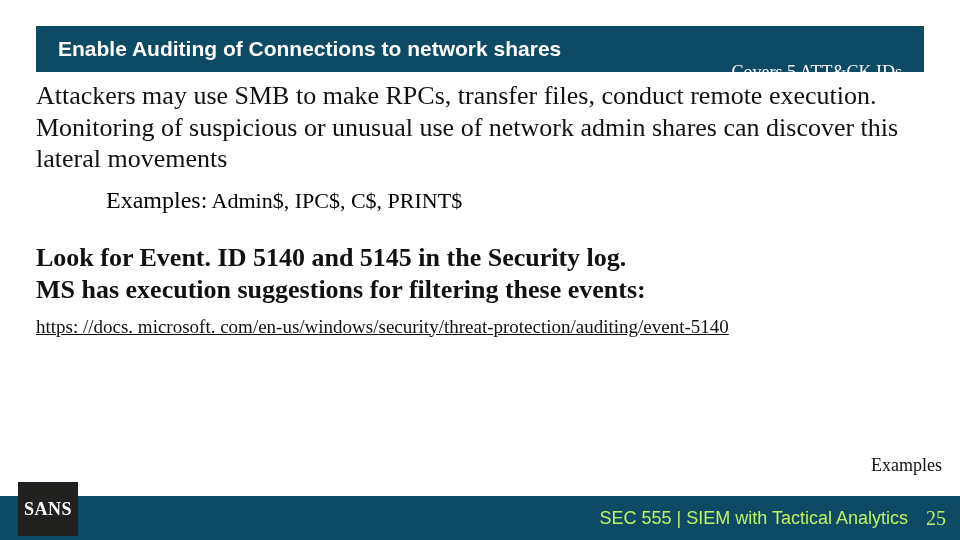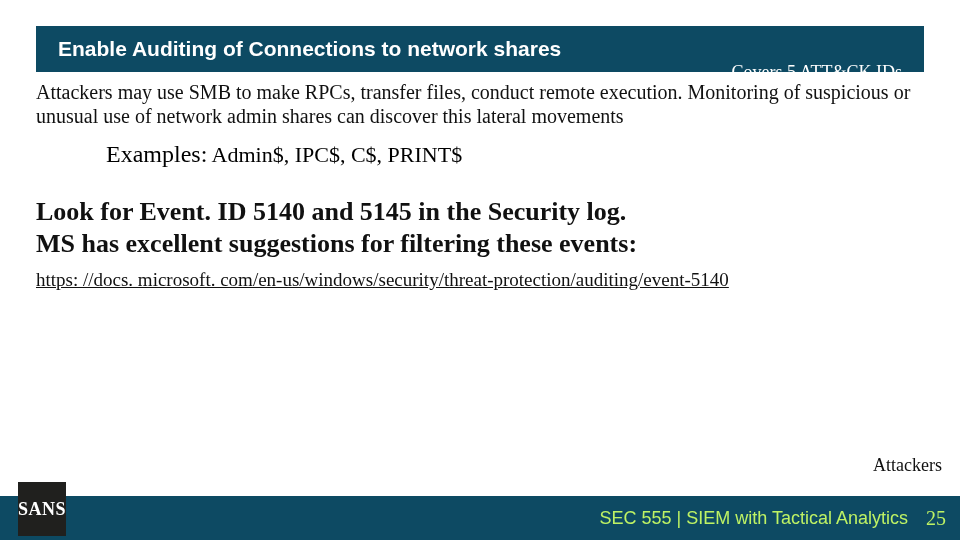--- a/index.html
+++ b/index.html
@@ -26,21 +26,21 @@
     font-family: Georgia, serif;
     font-size: 18px;
     margin-top: 47px;
   }
 
   .body-area {
     position: absolute;
     top: 80px; left: 36px; right: 36px;
   }
   .para1 {
-    font-size: 20px;
+    font-size: 26px;
     line-height: 1.22;
     color: #111;
     margin-bottom: 12px;
   }
   .examples-line {
     font-size: 22px;
     margin-left: 70px;
     margin-bottom: 28px;
     color: #000000;
   }
@@ -77,21 +77,21 @@
     padding-right: 14px;
     color: #bef264;
     font-family: Arial, Helvetica, sans-serif;
   }
   .footer-text { font-size: 18px; margin-right: 18px; }
   .page-num { font-size: 20px; font-family: Liberation Serif, serif; }
 
   .sans-logo {
     position: absolute;
     left: 18px; bottom: 4px;
-    width: 48px; height: 54px;
+    width: 60px; height: 54px;
     background: #20201e;
     color: #fff;
     display: flex;
     align-items: center;
     justify-content: center;
     font-family: 'Times New Roman', Georgia, serif;
     font-weight: 700;
     font-size: 18px;
     letter-spacing: 0.5px;
   }
@@ -106,26 +106,26 @@
     <span class="title-right">Covers 5 ATT&amp;CK IDs</span>
   </div>
 
   <div class="body-area">
     <p class="para1">Attackers may use SMB to make RPCs, transfer files, conduct remote execution.  Monitoring of suspicious or unusual use of network admin shares can discover this lateral movements</p>
     <p class="examples-line">
       <span class="examples-label">Examples:</span><span> Admin$, IPC$, C$, PRINT$</span>
     </p>
     <p class="para2">
       <span>Look for Event. ID 5140 and 5145 in the Security log.</span><br>
-      <span>MS has excellent suggestions for filtering these events:</span>
+      <span>MS has execution suggestions for filtering these events:</span>
     </p>
     <a class="link" href="#">https: //docs. microsoft. com/en-us/windows/security/threat-protection/auditing/event-5140</a>
   </div>
 
-  <div class="security-label">Attackers</div>
+  <div class="security-label">Examples</div>
 
   <div class="footer-bar">
     <span class="footer-text">SEC 555 | SIEM with Tactical Analytics</span>
     <span class="page-num">25</span>
   </div>
 
   <div class="sans-logo">
     <span>SANS</span>
   </div>
 

